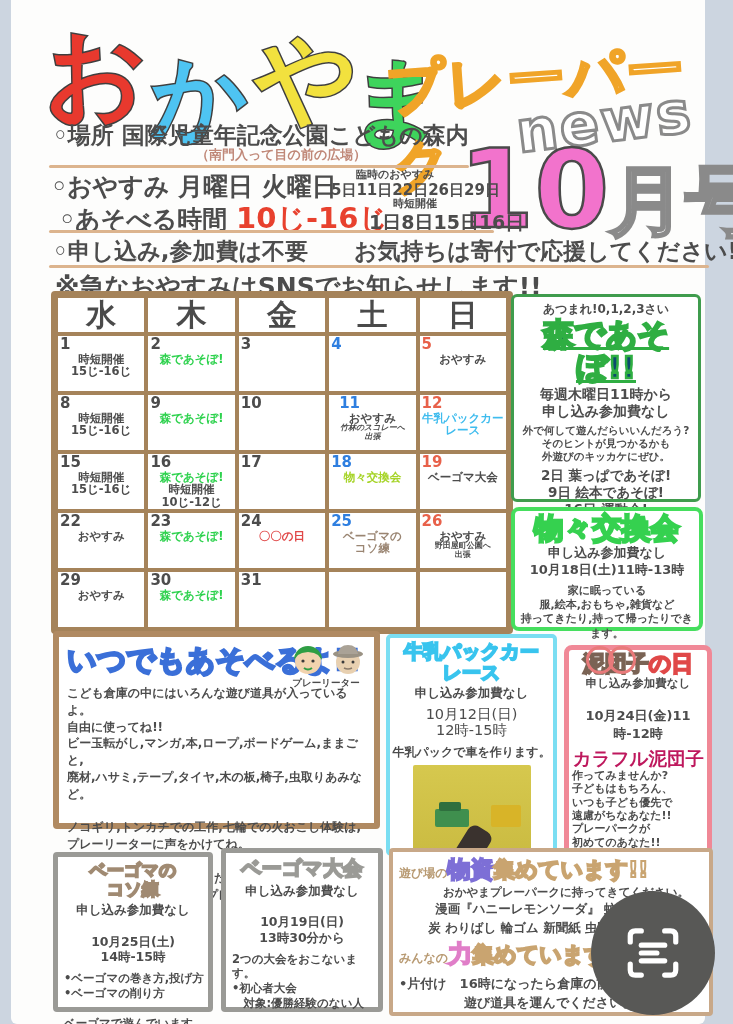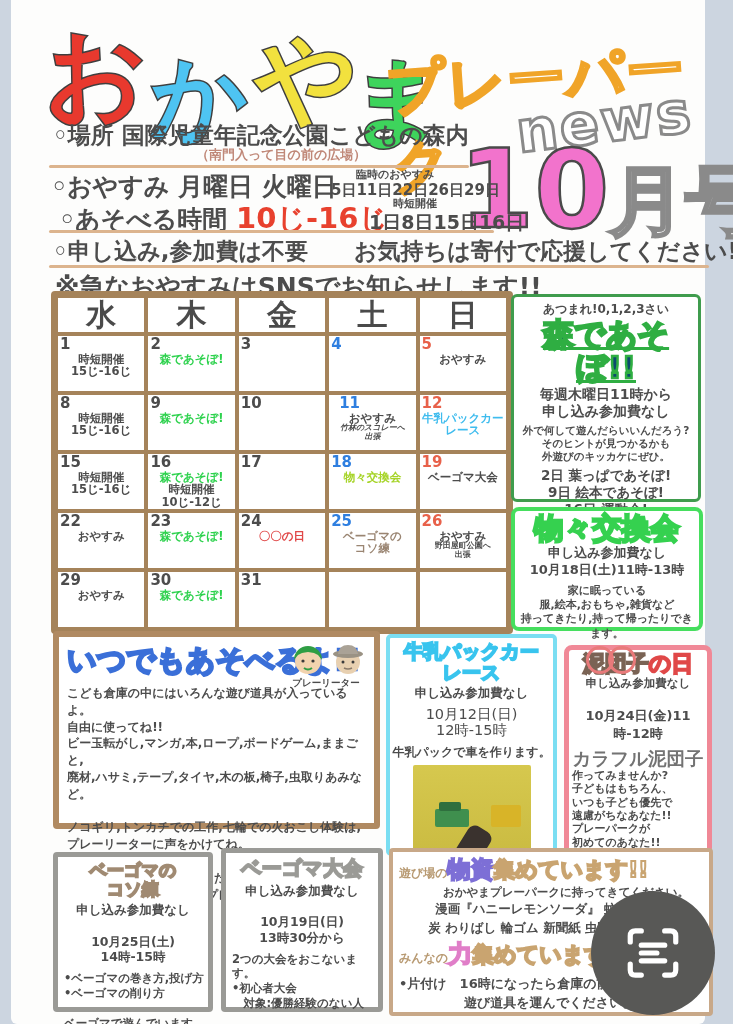--- a/index.html
+++ b/index.html
@@ -59,21 +59,21 @@
   .car-yellow{position:absolute;right:10px;top:40px;width:30px;height:22px;background:#d8b428;border-radius:2px;}
   .arm{position:absolute;left:42px;bottom:-18px;width:26px;height:58px;background:#3a322e;transform:rotate(32deg);border-radius:8px;}
   .gyu-cap{font-size:9px;font-weight:bold;color:#4c4c4c;margin-top:2px;}
   .box-doro{left:553px;top:645px;width:148px;height:211px;border:5px solid #f08896;border-radius:8px;text-align:center;padding:2px 3px;}
   .doro-title{position:relative;font-size:22px;font-weight:bold;line-height:1.1;}
   .doro-main{color:#fff;-webkit-text-stroke:2px #7a6354;}
   .doro-suffix{color:#fff;-webkit-text-stroke:2px #e04848;}
   .ring{position:absolute;width:22px;height:22px;border:3px solid #e87a7a;border-radius:50%;top:-6px;}
   .doro-sub{font-size:11.5px;font-weight:bold;color:#4c4c4c;}
   .doro-date{font-size:13px;font-weight:bold;color:#4c4c4c;margin-top:16px;}
-  .doro-head{font-size:18.5px;font-weight:bold;color:#737373;text-align:center;margin-top:7px;line-height:1;}
+  .doro-head{font-size:18.5px;font-weight:bold;color:#be185d;text-align:right;margin-top:7px;line-height:1;}
   .doro-body{font-size:11px;font-weight:bold;color:#4c4c4c;text-align:left;line-height:1.22;}
   .box-koso{left:42px;top:852px;width:160px;height:160px;border:5px solid #9a9a96;border-radius:4px;text-align:center;padding:4px 2px;}
   .koso-title{font-size:17px;font-weight:bold;color:#fff;-webkit-text-stroke:2px #a08a72;line-height:1.1;}
   .gray-title{font-size:20px;font-weight:bold;color:#fff;-webkit-text-stroke:2px #9a9a96;line-height:1.1;}
   .gbox-b1{font-size:12.5px;font-weight:bold;color:#4c4c4c;line-height:1.25;margin-top:4px;}
   .gbox-b2{font-size:11.5px;font-weight:bold;color:#4c4c4c;line-height:1.3;text-align:left;margin-top:6px;padding-left:4px;}
   .box-taikai{left:210px;top:848px;width:162px;height:164px;border:5px solid #9a9a96;border-radius:4px;text-align:center;padding:4px 2px;}
   .box-busshi{left:378px;top:848px;width:324px;height:168px;border:4px solid #c8a888;border-radius:4px;padding:2px 6px;}
   .busshi-line{white-space:nowrap;}
   .b-prefix{font-size:12px;font-weight:bold;color:#b89a72;}

